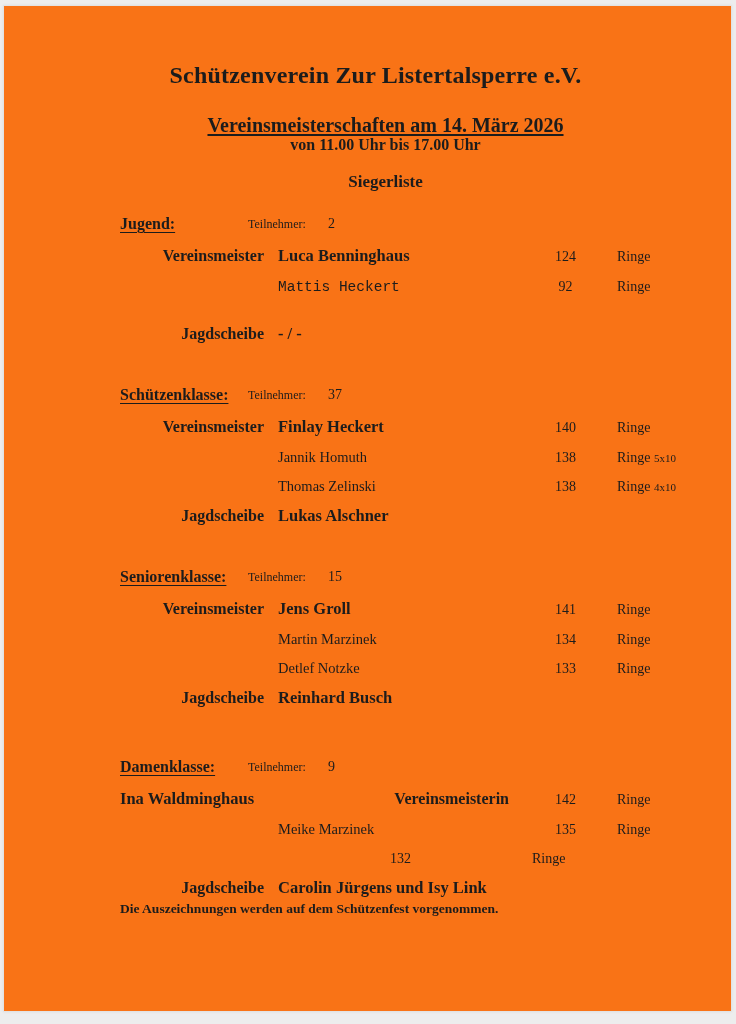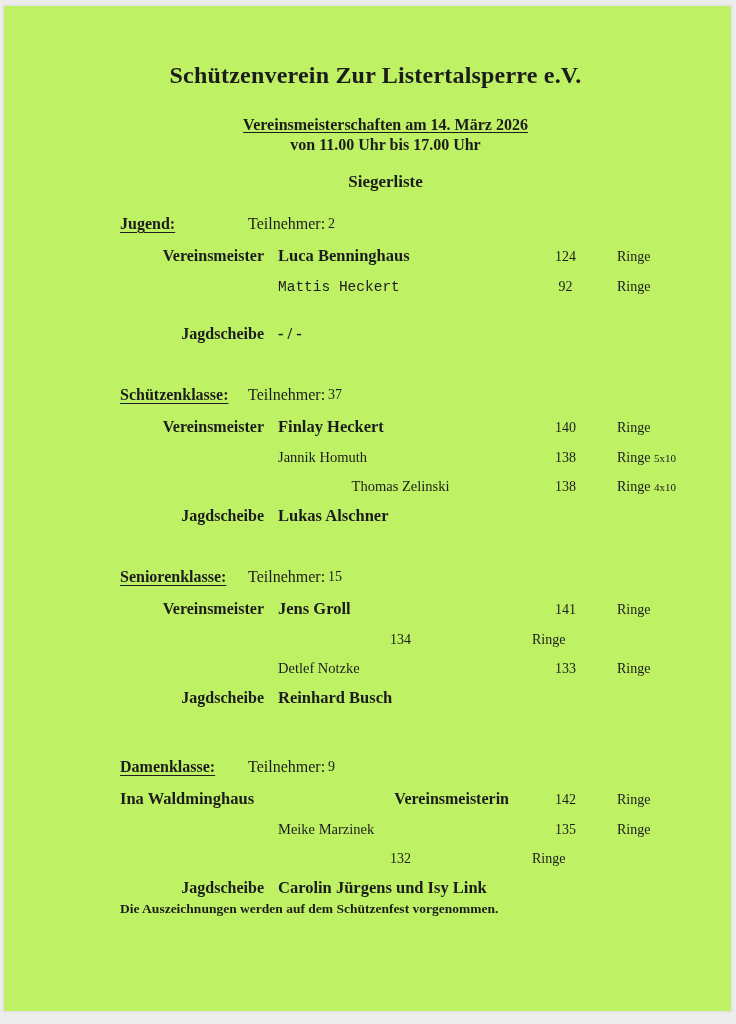--- a/index.html
+++ b/index.html
@@ -8,38 +8,38 @@
     height: 1024px;
     background: #ededed;
     font-family: "Liberation Serif", "DejaVu Serif", serif;
     color: #1c1c1c;
     position: relative;
     overflow: hidden;
   }
   .sheet {
     position: absolute;
     top: 5px; left: 3px; right: 4px; bottom: 12px;
-    background: #bef264;
+    background: #f97316;
     border: 1px solid #e3e3e3;
     box-shadow: 0 0 3px rgba(0,0,0,0.06);
   }
   .doc {
     padding: 55px 80px 0 116px;
   }
   .center { text-align: center; }
   .doc-title {
     font-size: 24px;
     line-height: 28px;
     font-weight: 700;
     letter-spacing: 0.2px;
     margin: 0 0 0 -20px;
   }
   .event-line1 {
     margin-top: 26px;
-    font-size: 16px;
+    font-size: 20px;
     line-height: 20px;
     font-weight: 700;
     text-decoration: underline;
     text-underline-offset: 2px;
   }
   .event-line2 {
     font-size: 16px;
     line-height: 20px;
     font-weight: 700;
   }
@@ -61,21 +61,21 @@
   }
   .sec-title {
     font-size: 16px;
     font-weight: 700;
     text-decoration: underline;
     text-underline-offset: 3px;
   }
   .part-label {
     position: absolute;
     left: 128px;
-    font-size: 16px;
+    font-size: 12px;
   }
   .part-value {
     position: absolute;
     left: 208px;
     font-size: 14px;
   }
   .row {
     display: grid;
     grid-template-columns: 158px 245px 85px auto;
     align-items: baseline;
@@ -162,21 +162,21 @@
     <span class="cell unit"><span>Ringe</span> <span class="tb"></span></span>
   </div>
           <div class="row result">
     <span class="cell label"></span>
     <span class="cell name" style="font-weight: 400;">Jannik Homuth</span>
     <span class="cell num">138</span>
     <span class="cell unit"><span>Ringe</span> <span class="tb">5x10</span></span>
   </div>
           <div class="row result">
     <span class="cell label"></span>
-    <span class="cell name" style="font-weight: 400; text-align: center;">Thomas Zelinski</span>
+    <span class="cell name" style="font-weight: 400;">Thomas Zelinski</span>
     <span class="cell num">138</span>
     <span class="cell unit"><span>Ringe</span> <span class="tb">4x10</span></span>
   </div>
           <div class="row jagd">
     <span class="cell label">Jagdscheibe</span>
     <span class="cell name">Lukas Alschner</span>
     <span class="cell num"></span>
     <span class="cell unit"><span></span> <span class="tb"></span></span>
   </div>
         </section>
@@ -187,20 +187,21 @@
       <span class="part-value">15</span>
     </div>
   <div class="row winner">
     <span class="cell label">Vereinsmeister</span>
     <span class="cell name">Jens Groll</span>
     <span class="cell num">141</span>
     <span class="cell unit"><span>Ringe</span> <span class="tb"></span></span>
   </div>
           <div class="row result">
     <span class="cell label"></span>
+    <span class="cell name" style="font-weight: 400;">Martin Marzinek</span>
     <span class="cell num">134</span>
     <span class="cell unit"><span>Ringe</span> <span class="tb"></span></span>
   </div>
           <div class="row result">
     <span class="cell label"></span>
     <span class="cell name" style="font-weight: 400;">Detlef Notzke</span>
     <span class="cell num">133</span>
     <span class="cell unit"><span>Ringe</span> <span class="tb"></span></span>
   </div>
           <div class="row jagd">

